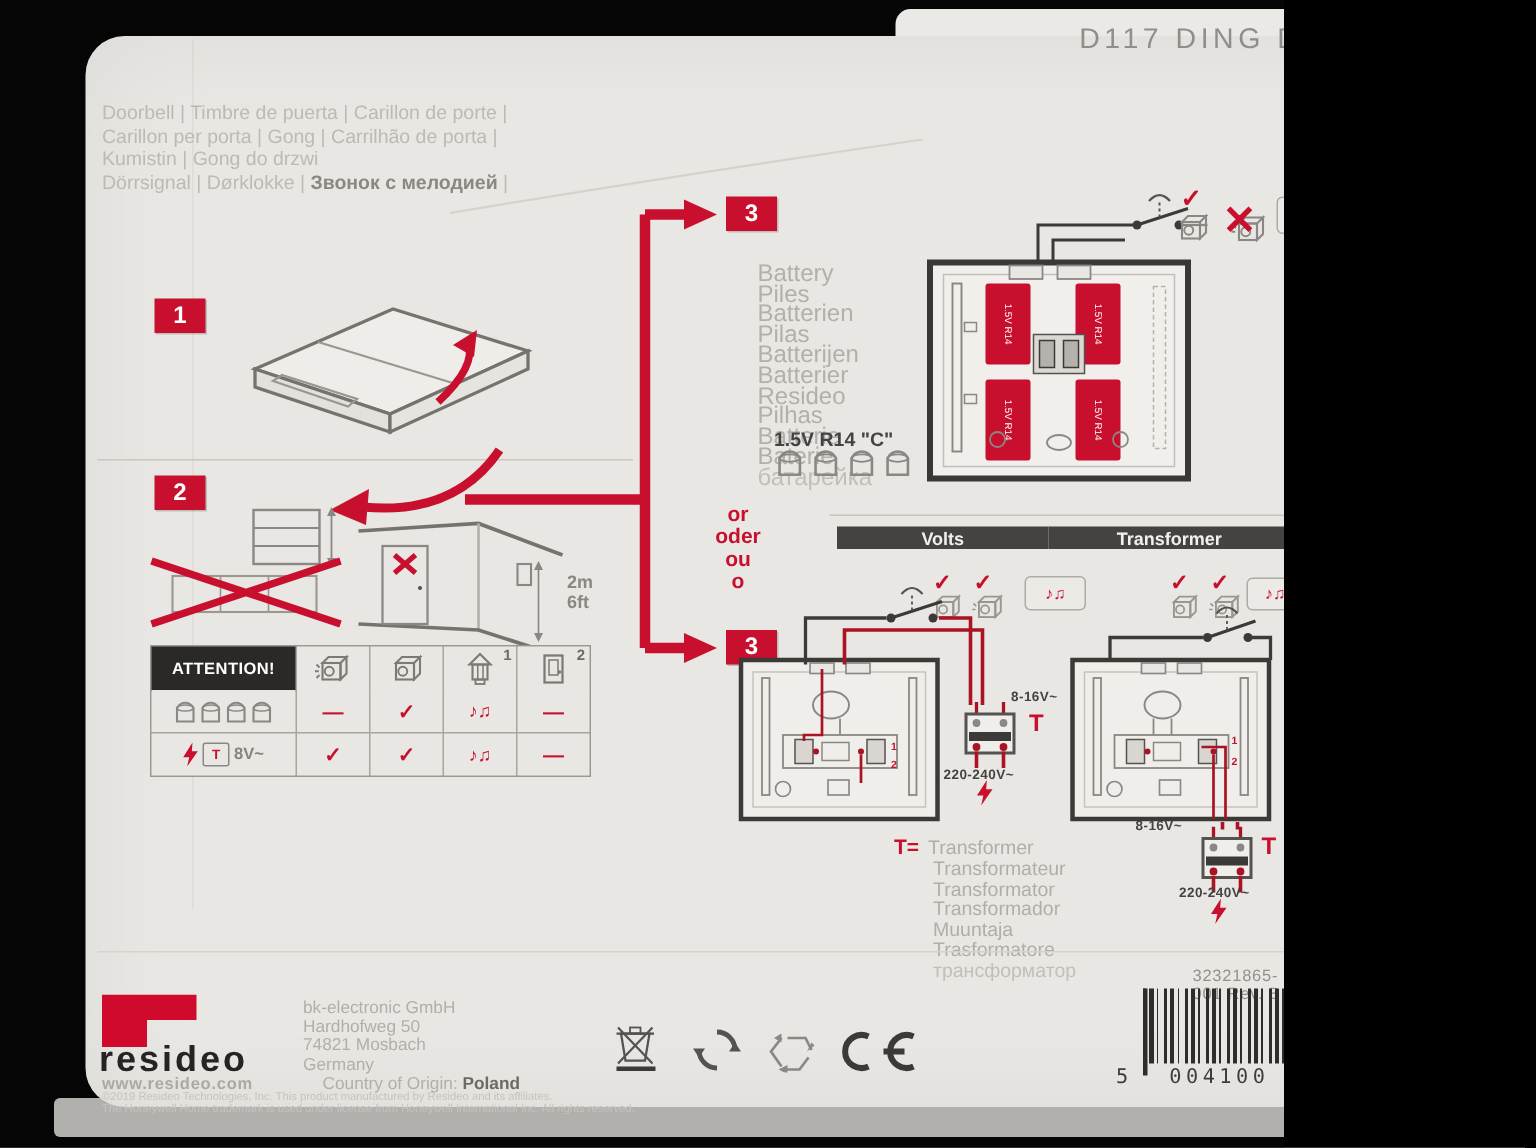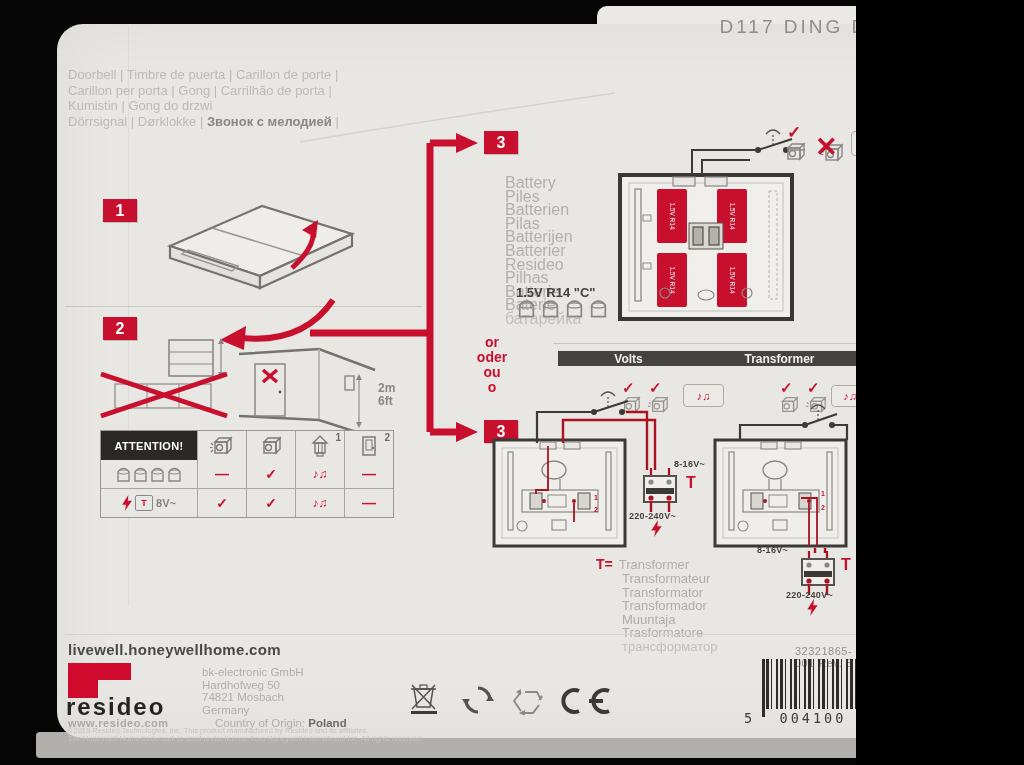--- a/index.html
+++ b/index.html
@@ -414,21 +414,20 @@
       <div class="legend-line">Transformateur</div>
       <div class="legend-line">Transformator</div>
       <div class="legend-line">Transformador</div>
       <div class="legend-line">Muuntaja</div>
       <div class="legend-line">Trasformatore</div>
       <div class="legend-line" style="color:#c2bfbb;">трансформатор</div>
     </div>
   </div>
 
   <div class="abs" style="left:65px;top:634px;width:907px;height:1px;background:#d6d3cf;"></div>
-  <div class="abs" style="left:68px;top:641px;font-size:15px;font-weight:700;color:#4b4945;letter-spacing:.3px;">livewell.honeywellhome.com</div>
 
   <svg class="abs" style="left:68px;top:663px;" width="64" height="35" viewBox="0 0 64 35">
     <polygon points="0,0 63,0 63,17 30,17 30,35 0,35" fill="#cf0a2c"></polygon>
   </svg>
   <div class="abs" style="left:66px;top:693px;font-size:24px;font-weight:800;color:#252422;letter-spacing:2px;">resideo</div>
   <div class="abs" style="left:68px;top:717px;font-size:11px;font-weight:700;color:#aca9a5;letter-spacing:.5px;">www.resideo.com</div>
 
   <div class="abs" style="left:202px;top:666px;font-size:11.5px;line-height:12.5px;color:#b2afab;">
     <div>bk-electronic GmbH</div>
     <div>Hardhofweg 50</div>

